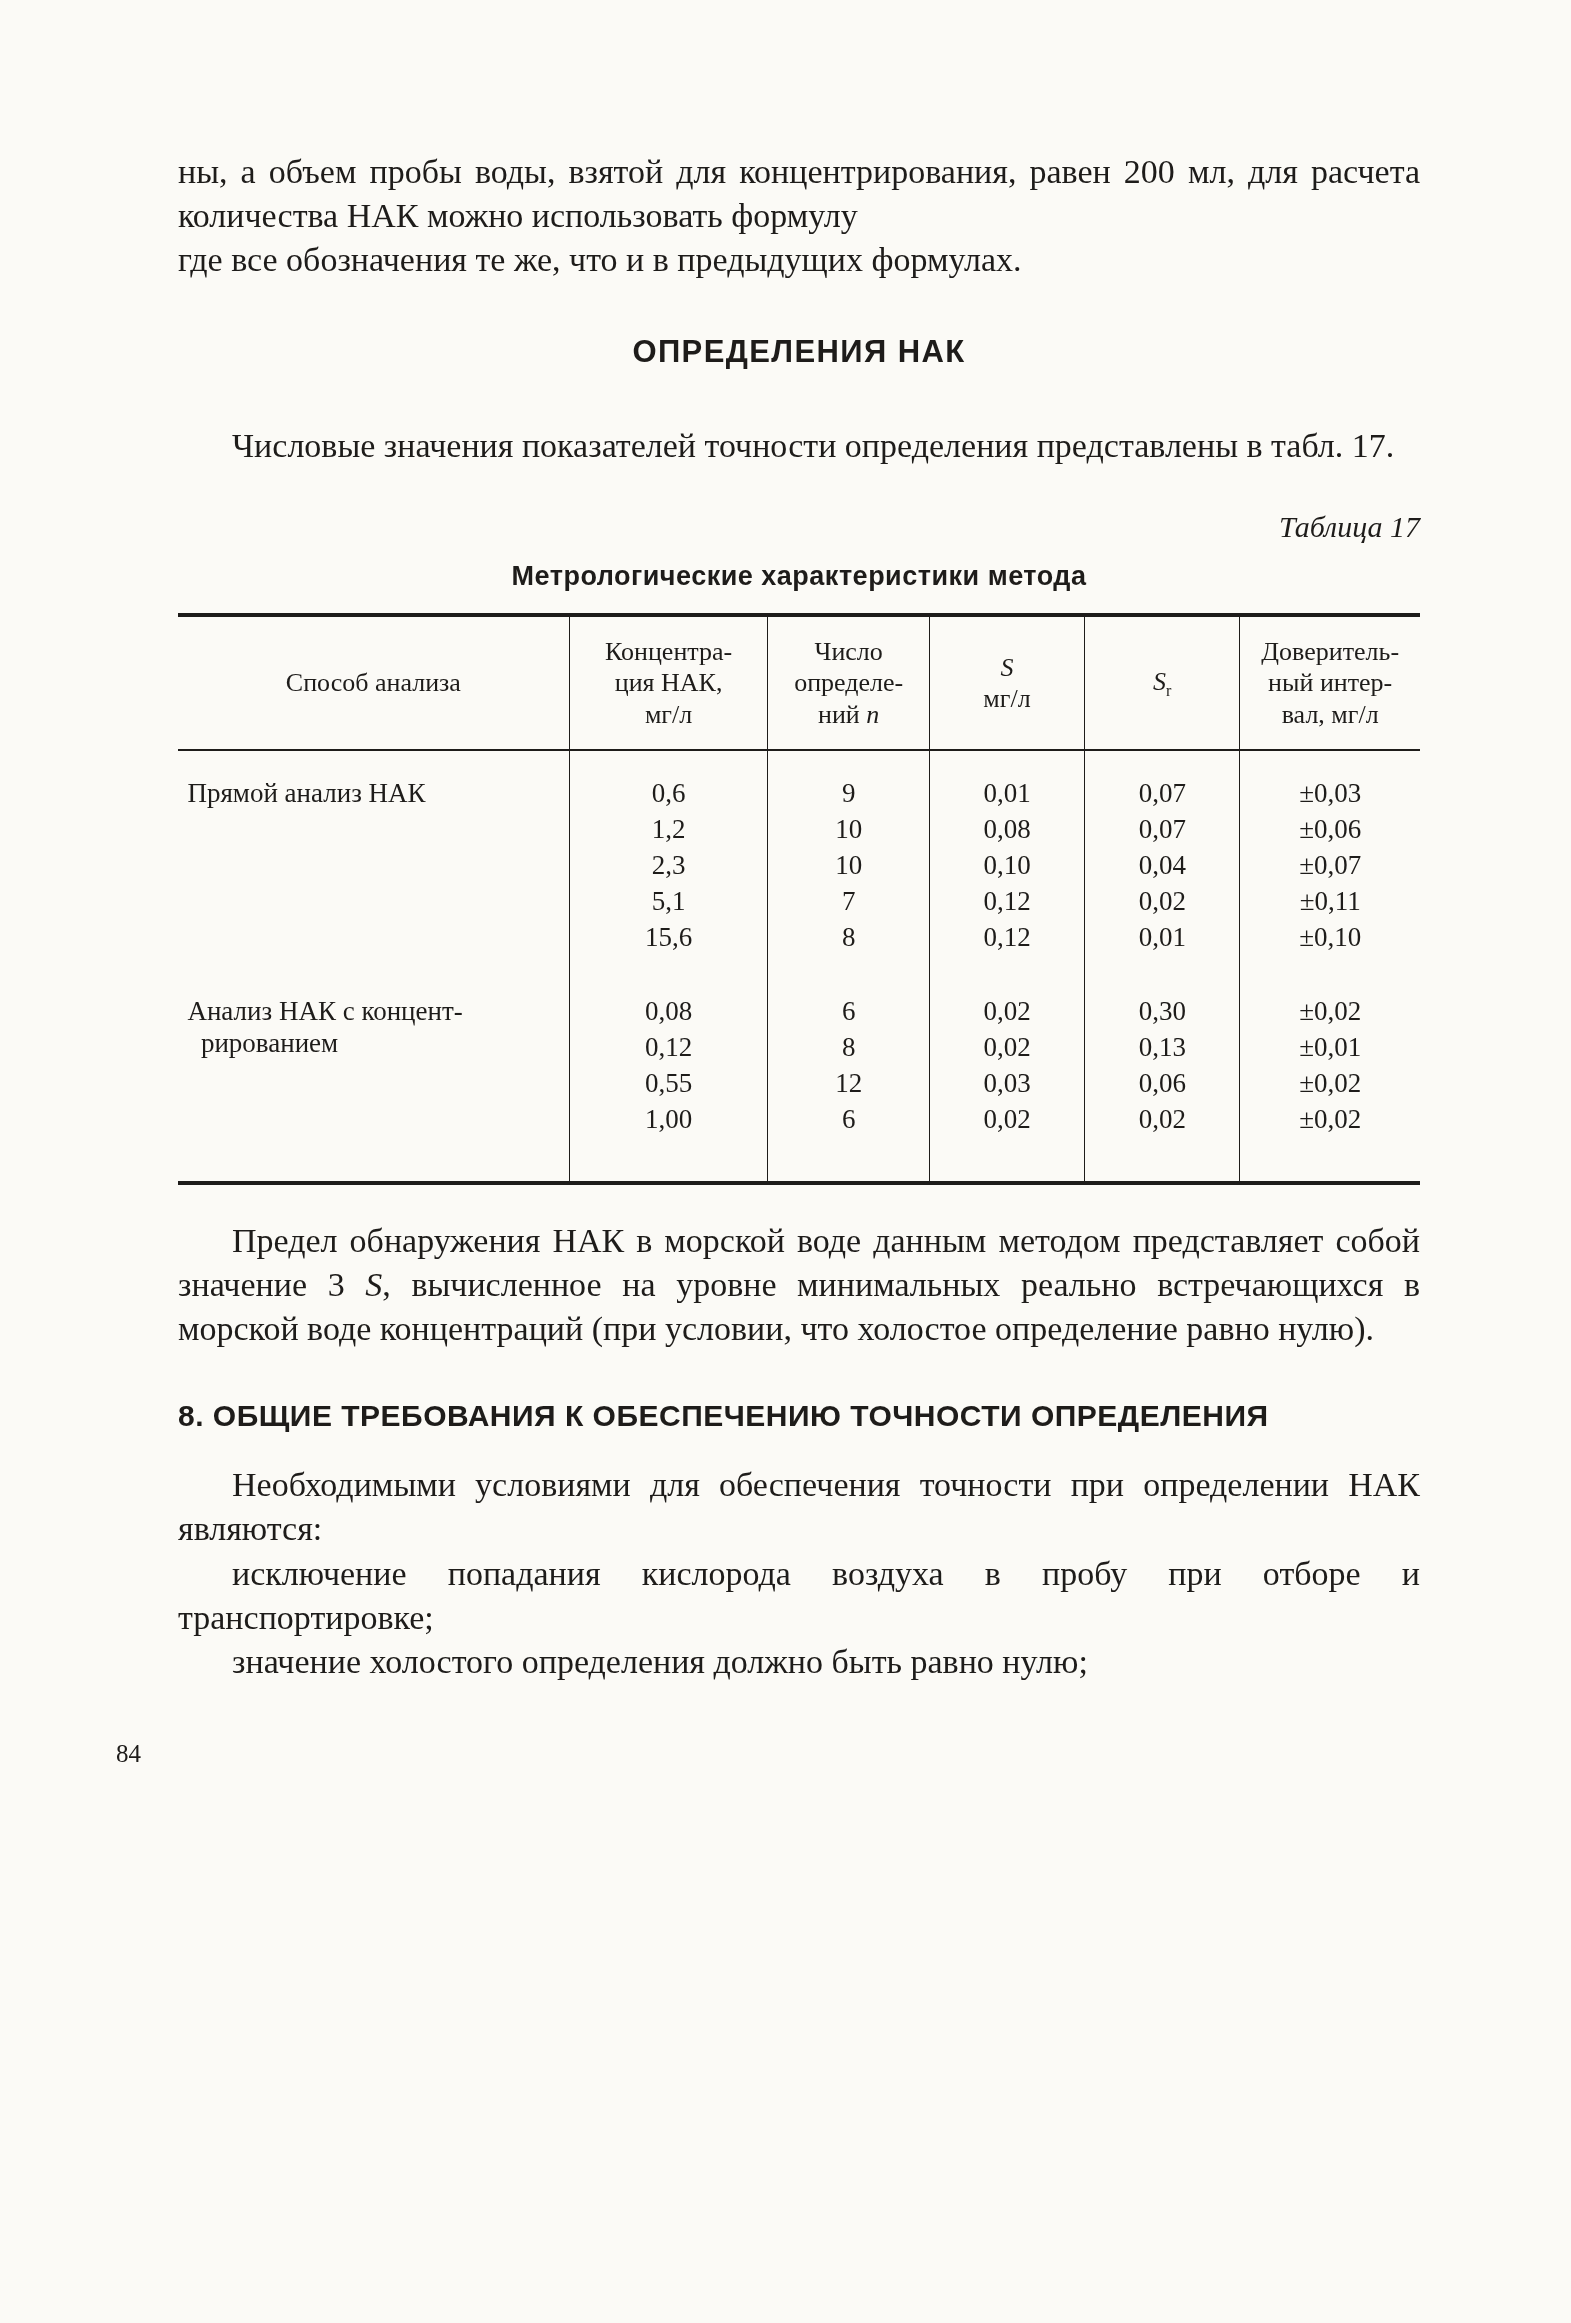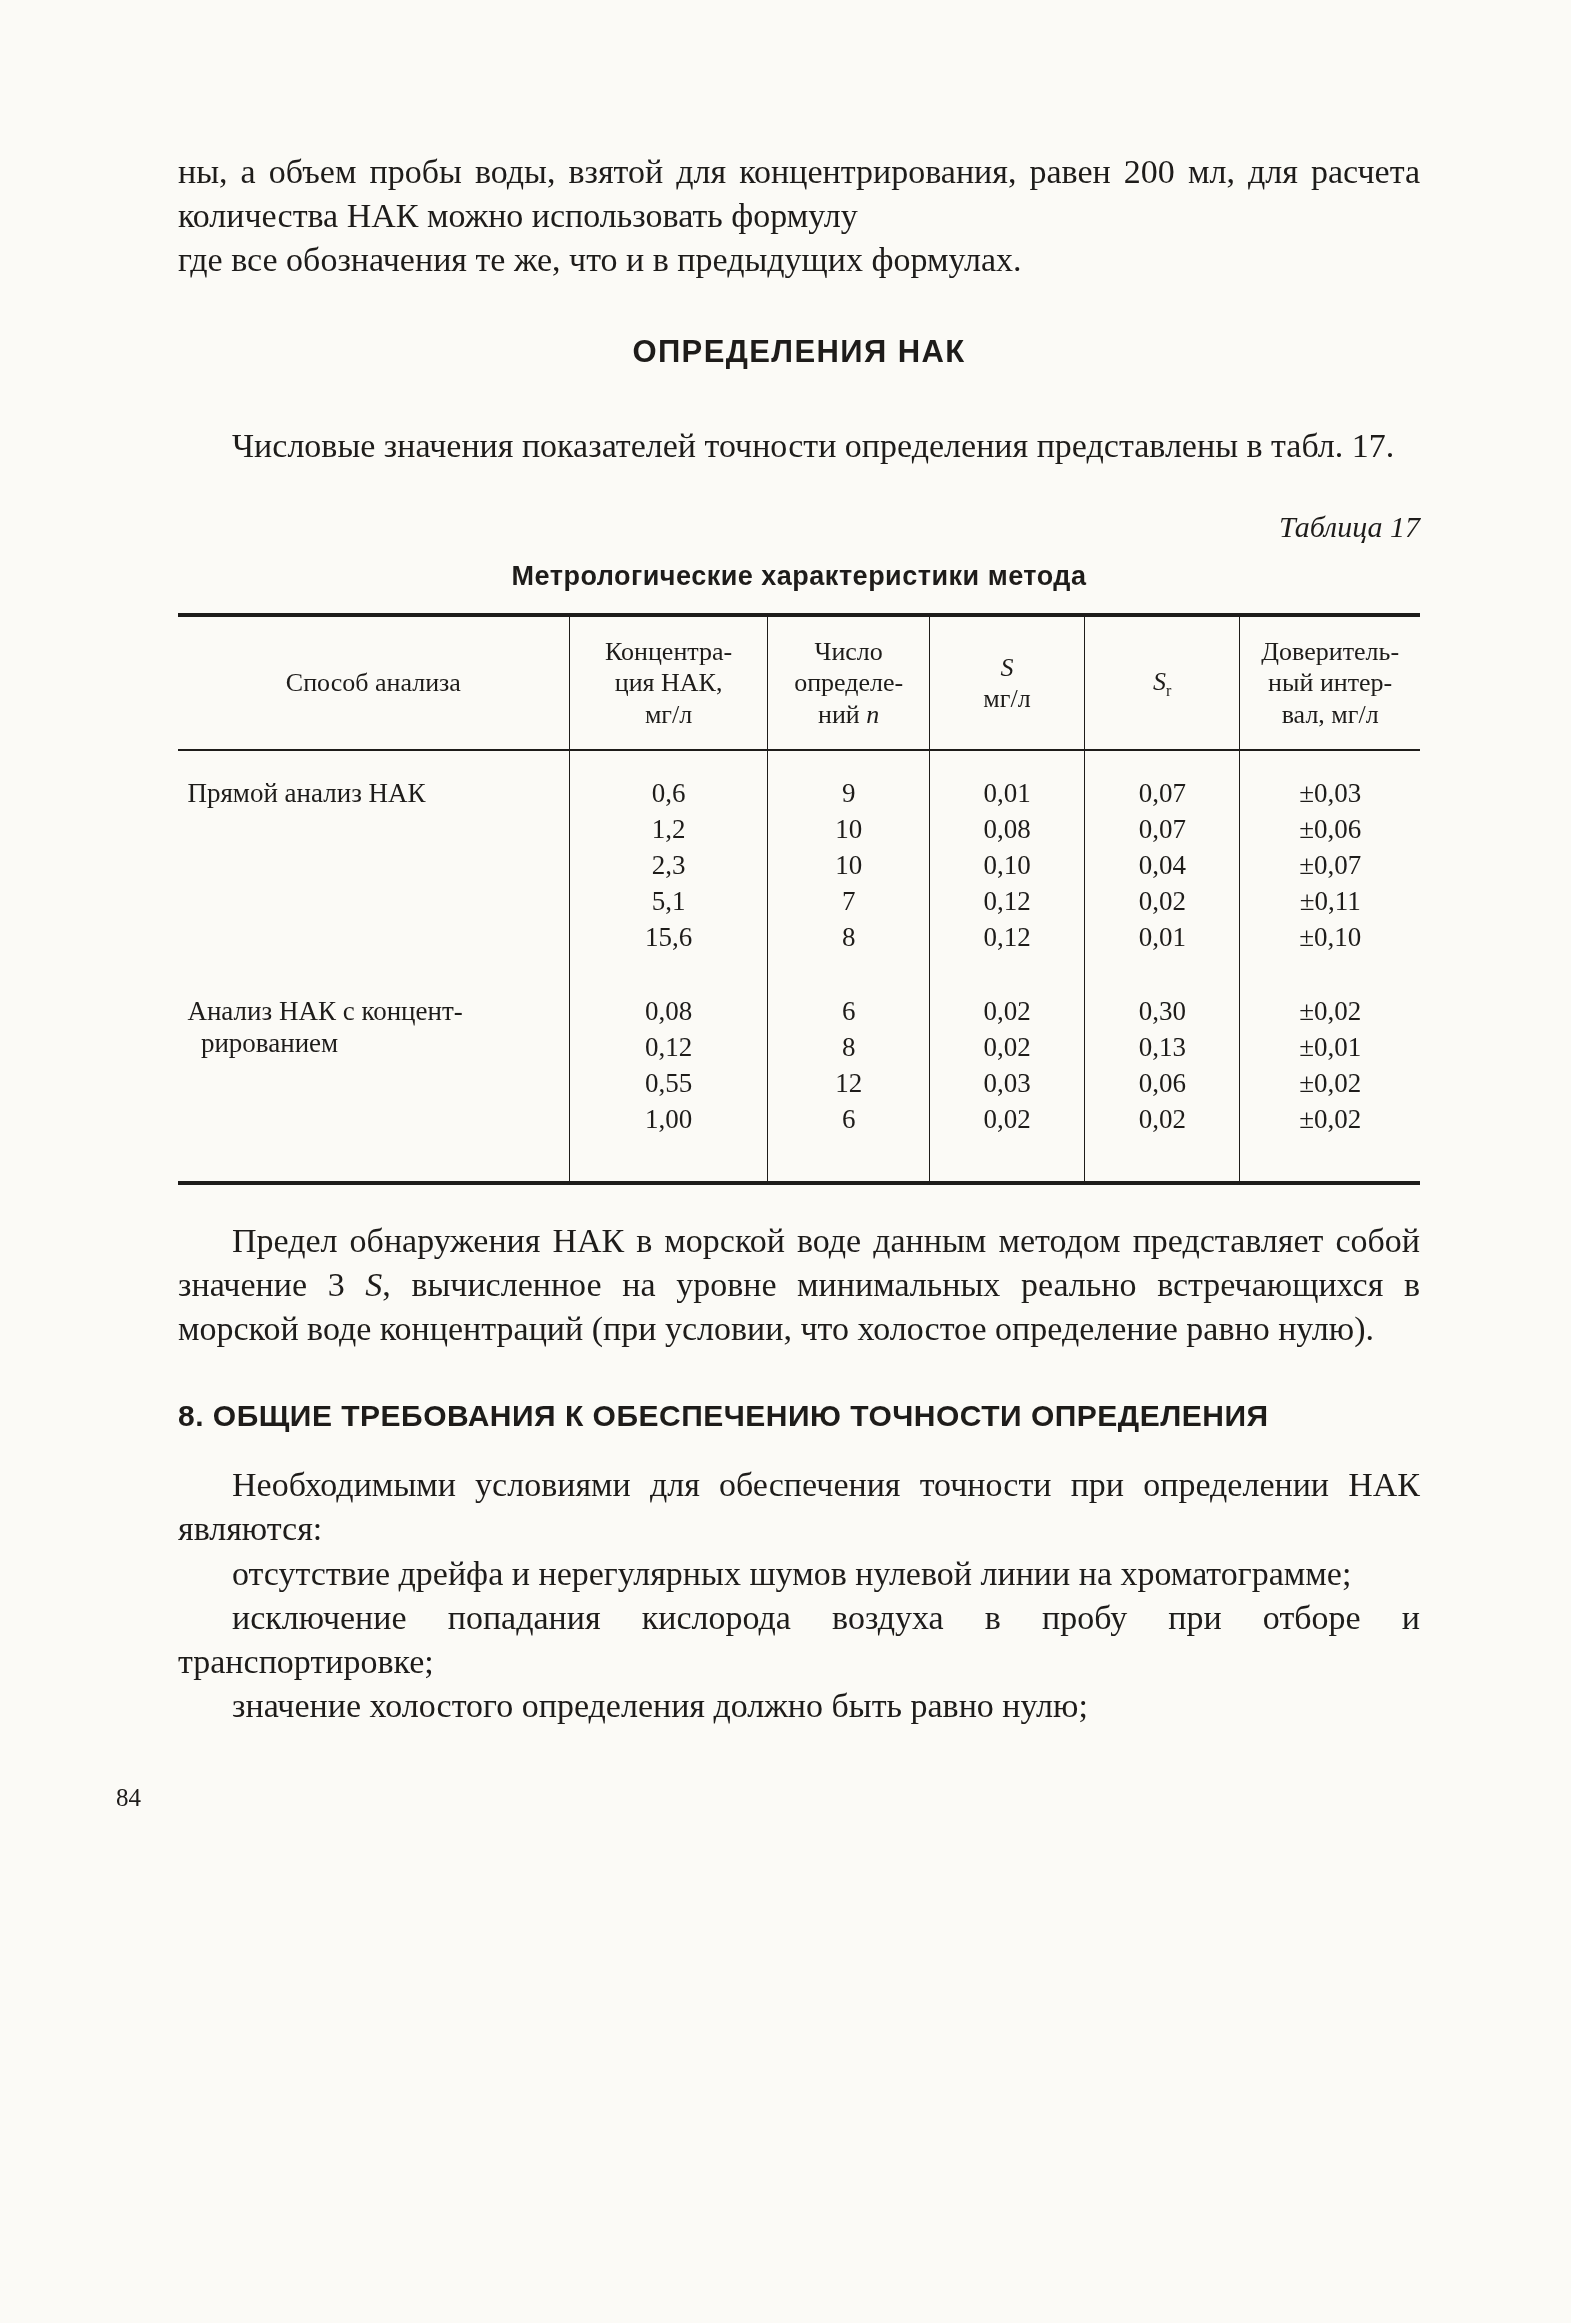--- a/index.html
+++ b/index.html
@@ -193,20 +193,19 @@
         <td>±0,02</td>
       </tr>
     </tbody>
   </table>
 
   <p class="indent after-table"><span>Предел обнаружения НАК в морской воде данным методом представляет собой значение 3&nbsp;</span><i>S</i><span>, вычисленное на уровне минимальных реально встречающихся в морской воде концентраций (при условии, что холостое определение равно нулю).</span></p>
 
   <div class="h-left">8. ОБЩИЕ ТРЕБОВАНИЯ К ОБЕСПЕЧЕНИЮ ТОЧНОСТИ ОПРЕДЕЛЕНИЯ</div>
 
   <p class="indent" style="margin-top:28px">Необходимыми условиями для обеспечения точности при определении НАК являются:</p>
-  <p class="indent s8-item">отсутствие дрейфа и нерегулярных шумов нулевой линии на хроматограмме;</p>
   <p class="indent s8-item">исключение попадания кислорода воздуха в пробу при отборе и транспортировке;</p>
   <p class="indent s8-item">значение холостого определения должно быть равно нулю;</p>
 
   <div class="pagenum">84</div>
 
 </div>
 
 
 </body></html>

